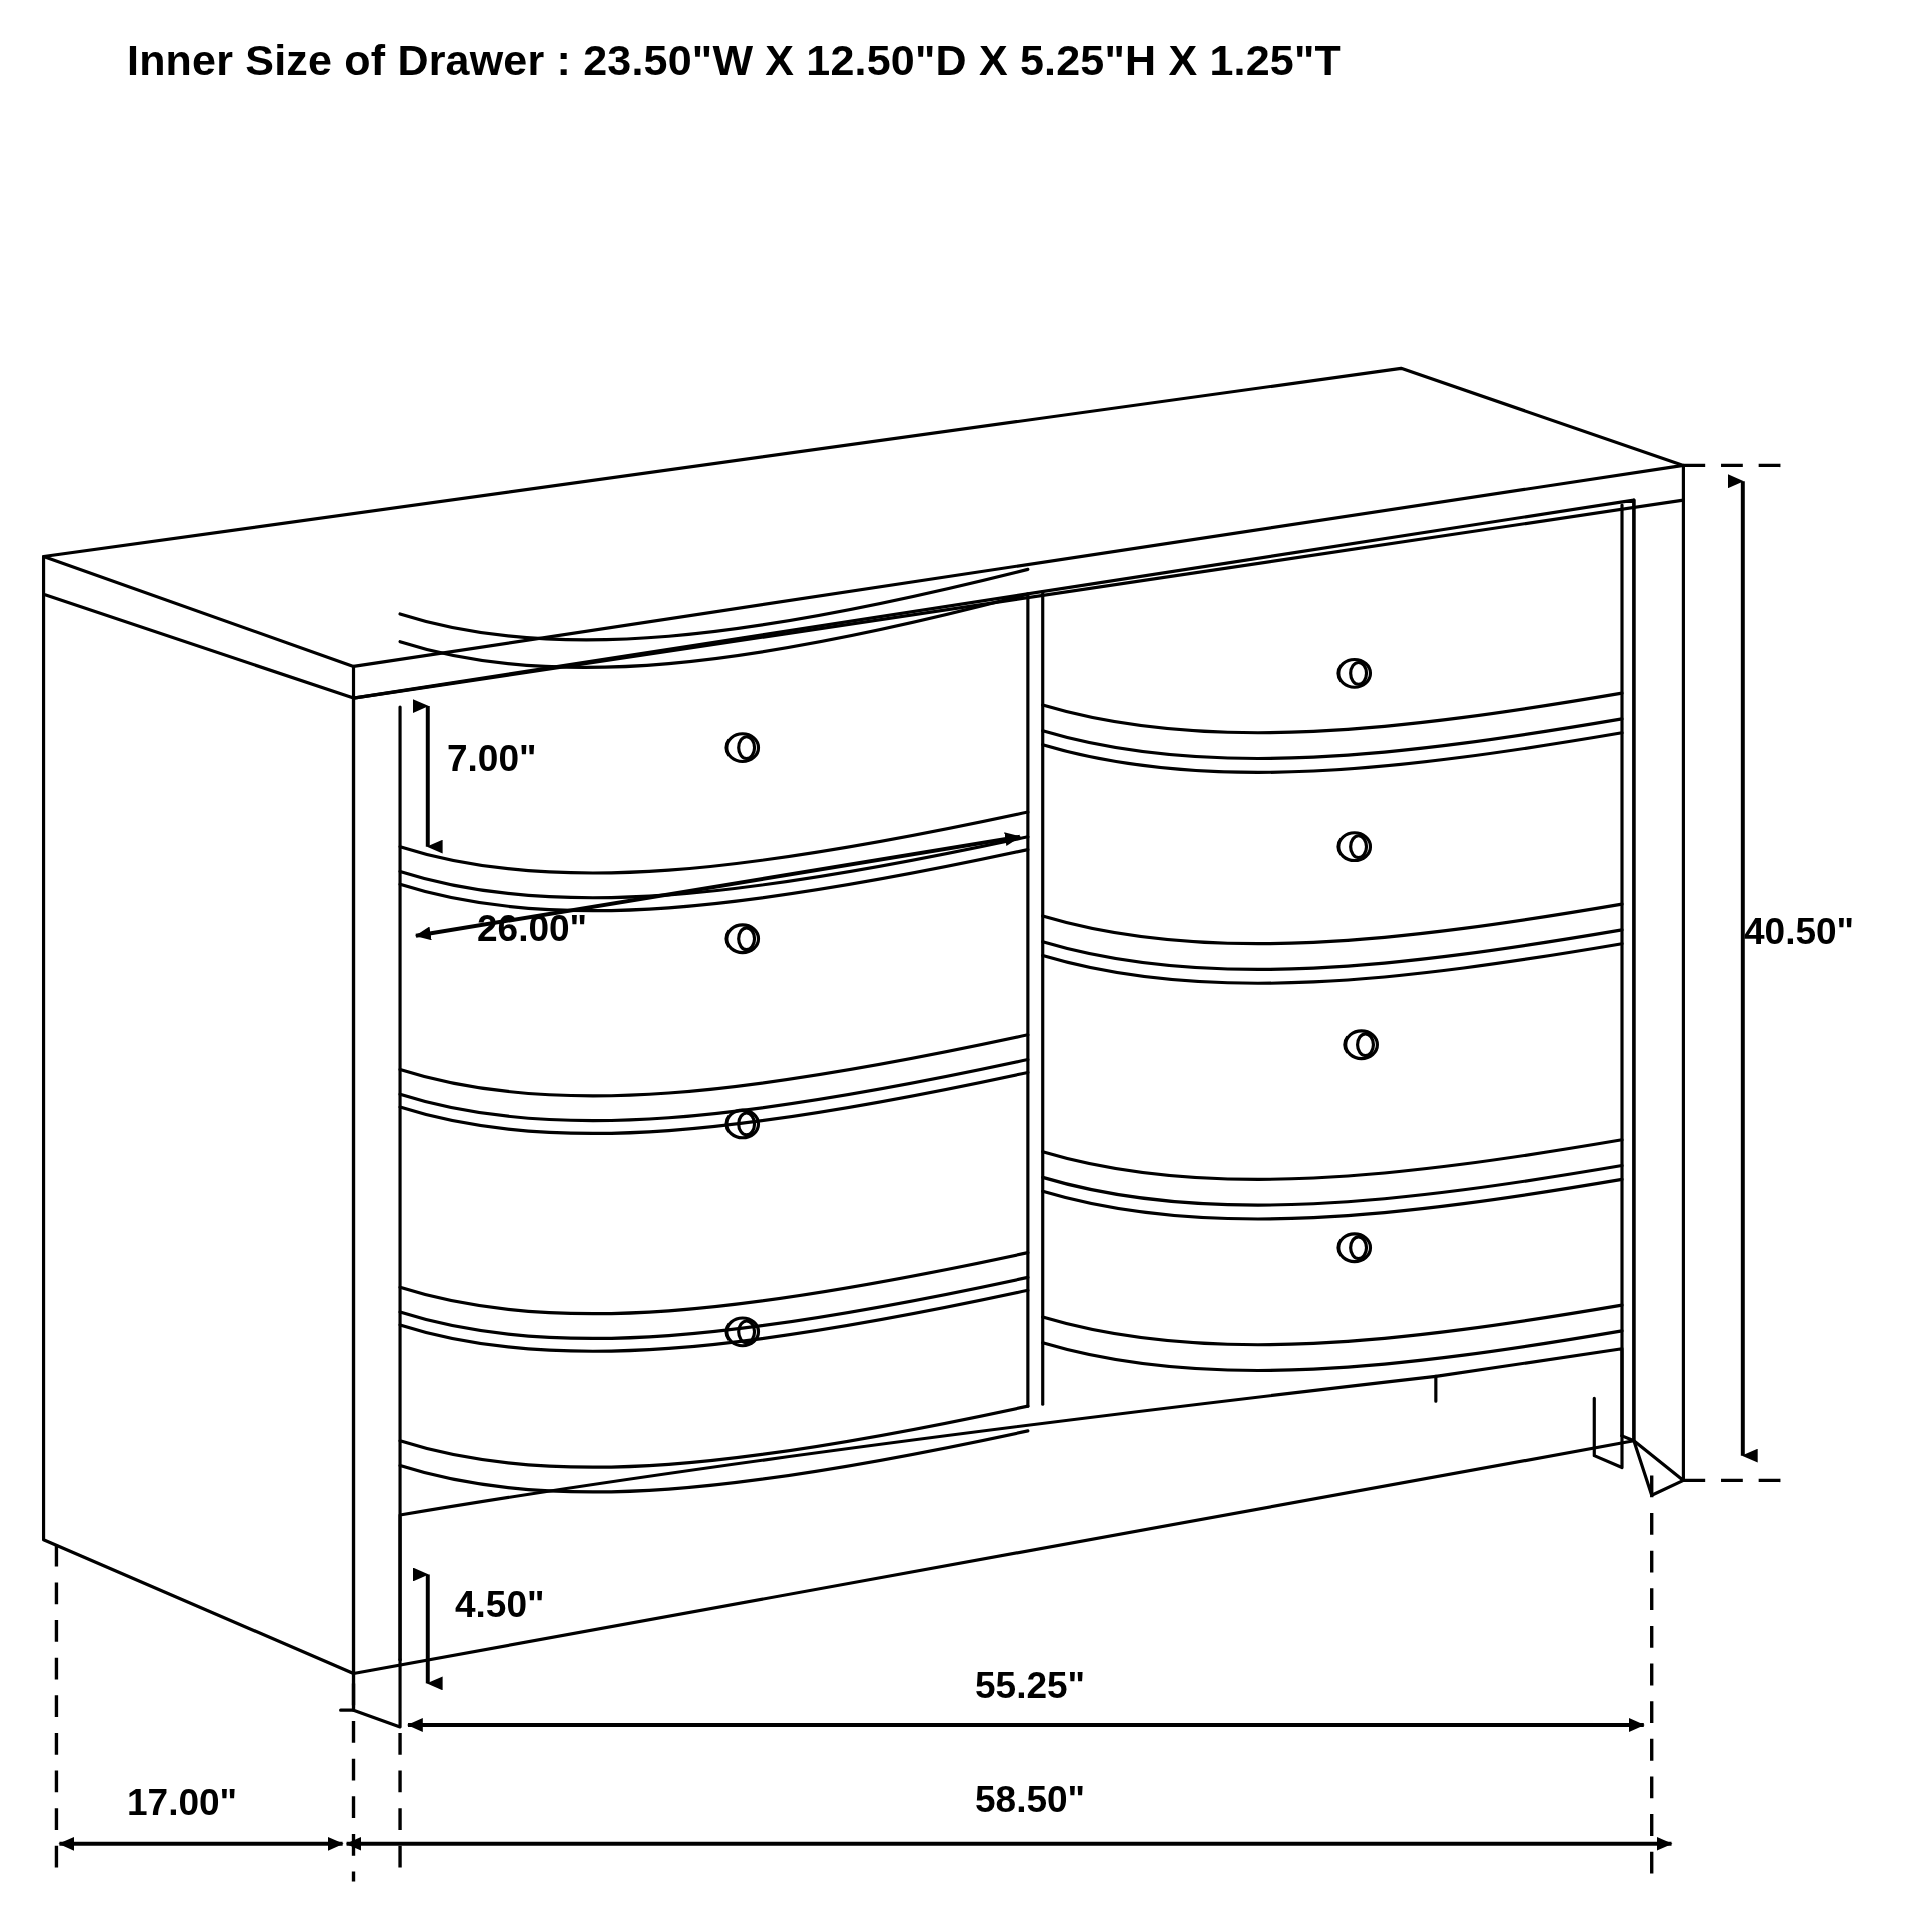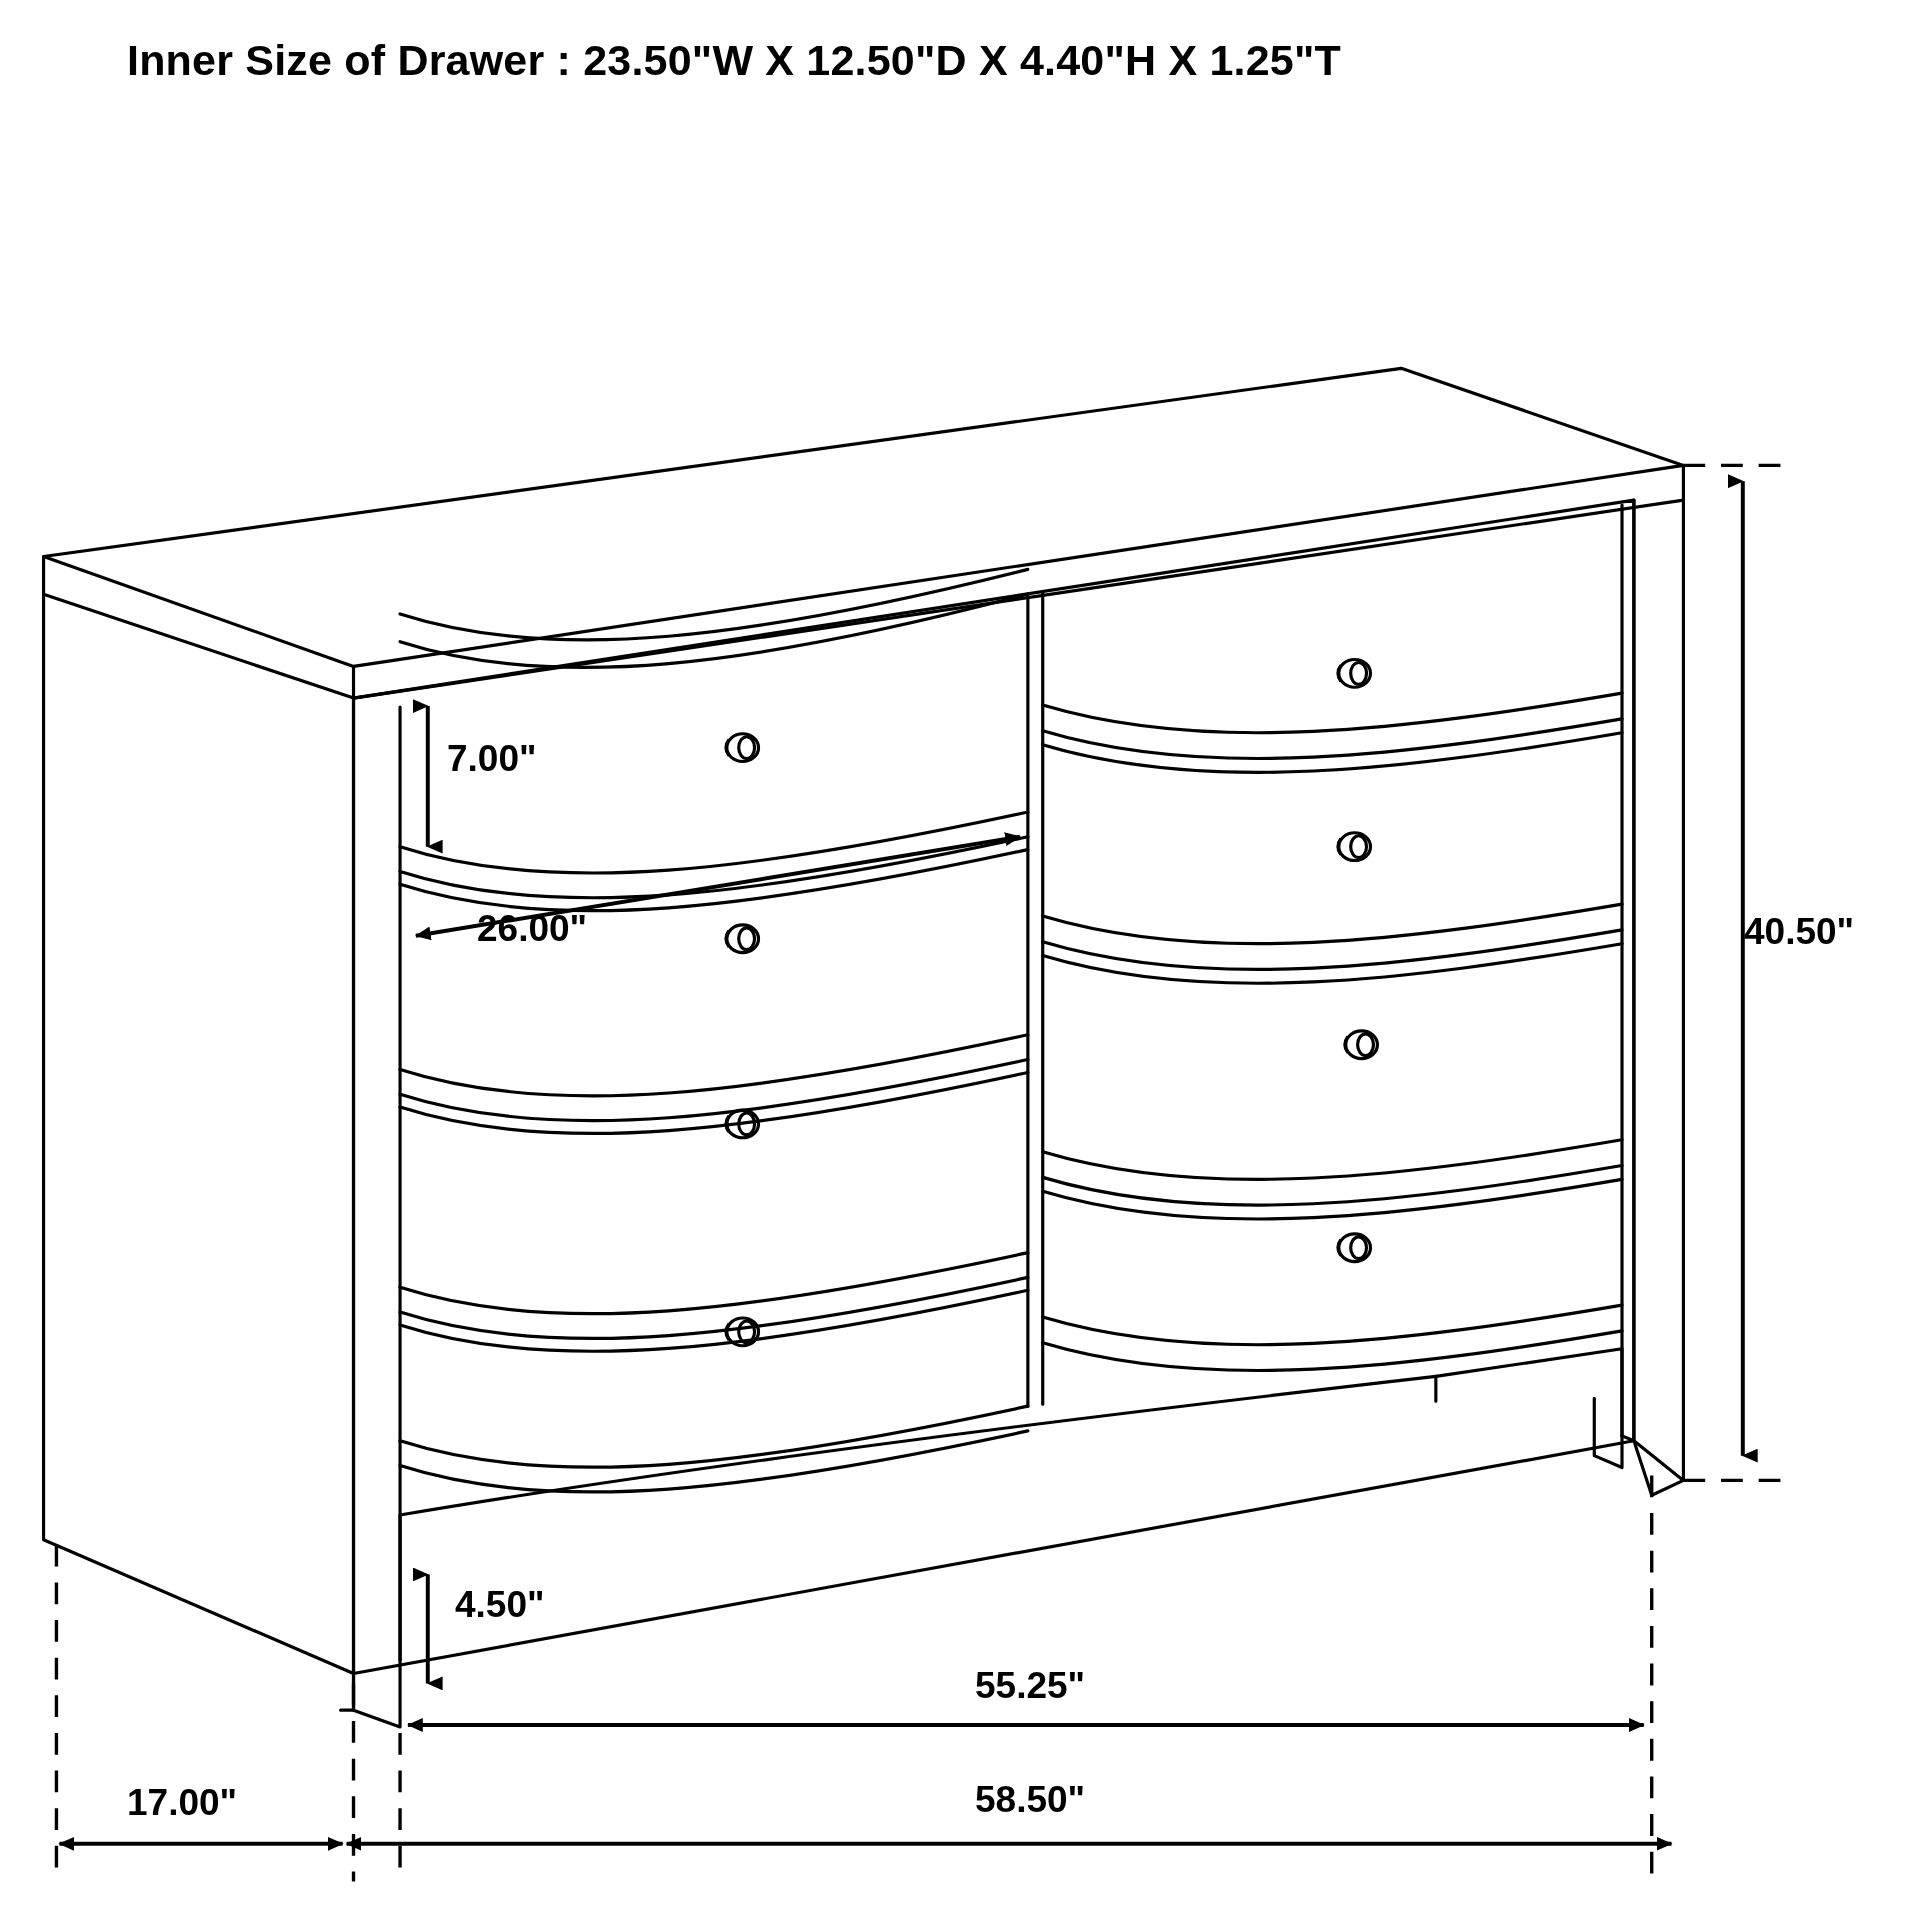--- a/index.html
+++ b/index.html
@@ -17,21 +17,21 @@
   .lbl.l26  {left:477px; top:908px;}
   .lbl.l40  {left:1744px;top:911px;}
   .lbl.l45  {left:455px; top:1584px;}
   .lbl.l5525{left:975px; top:1665px;}
   .lbl.l17  {left:127px; top:1782px;}
   .lbl.l5850{left:975px; top:1779px;}
 </style>
 </head>
 <body>
 
-<div id="title">Inner Size of Drawer : 23.50"W X 12.50"D X 4.40"H X 1.25"T</div>
+<div id="title">Inner Size of Drawer : 23.50"W X 12.50"D X 5.25"H X 1.25"T</div>
 
 <svg id="diagram" viewBox="0 0 1946 1946" xmlns="http://www.w3.org/2000/svg">
   <defs>
     <marker id="arrH" markerWidth="16" markerHeight="14" refX="15" refY="7" orient="auto" markerUnits="userSpaceOnUse">
       <path d="M0,0 L16,7 L0,14 z" fill="#000"></path>
     </marker>
     <marker id="arrHs" markerWidth="16" markerHeight="14" refX="1" refY="7" orient="auto" markerUnits="userSpaceOnUse">
       <path d="M16,0 L0,7 L16,14 z" fill="#000"></path>
     </marker>
     <marker id="arrV" markerWidth="14" markerHeight="16" refX="7" refY="15" orient="auto" markerUnits="userSpaceOnUse">

